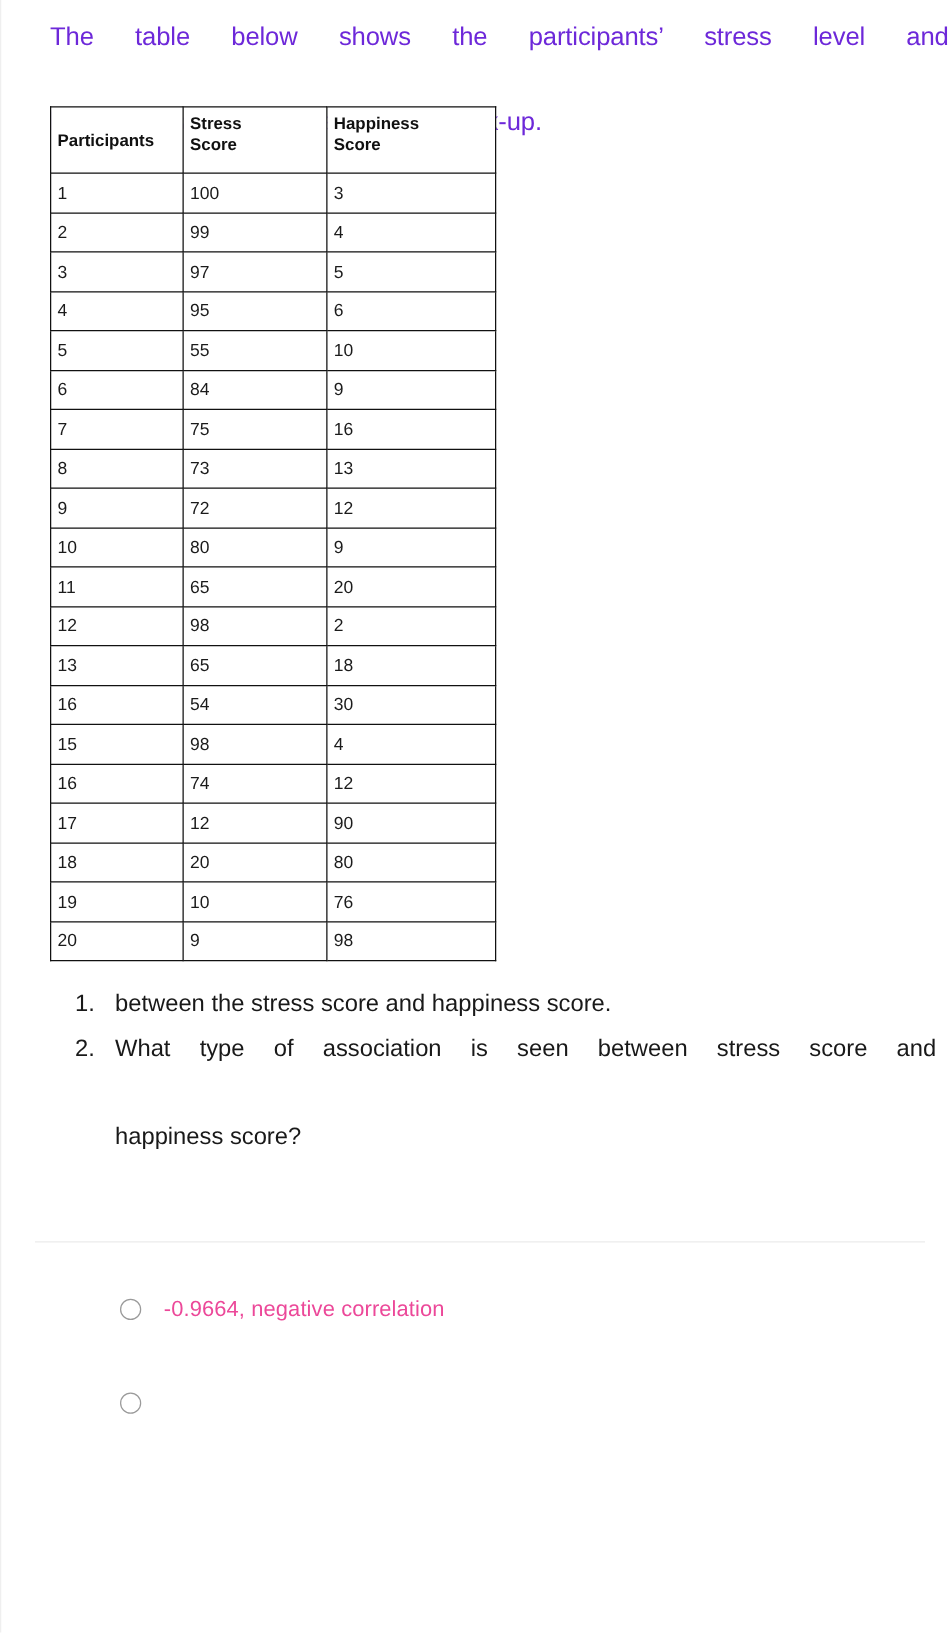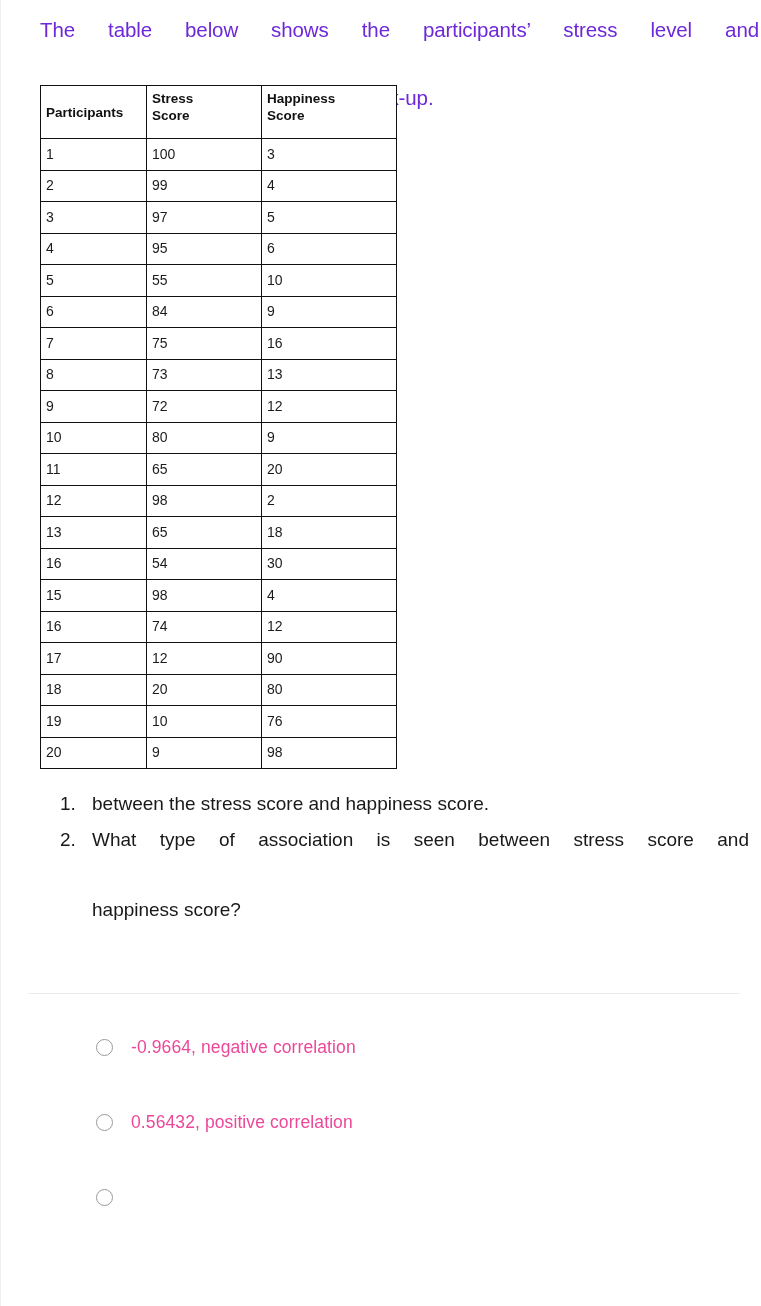--- a/index.html
+++ b/index.html
@@ -332,18 +332,14 @@
 
 <hr class="divider">
 
 <div class="options" id="options-group">
     <div class="option-row">
       <span class="radio"></span>
       <span class="option-label">-0.9664, negative correlation</span>
     </div>
     <div class="option-row">
       <span class="radio"></span>
-      <span class="option-label">0.56432, positive correlation</span>
-    </div>
-    <div class="option-row">
-      <span class="radio"></span>
     </div>
   </div>
 
 </body></html>

